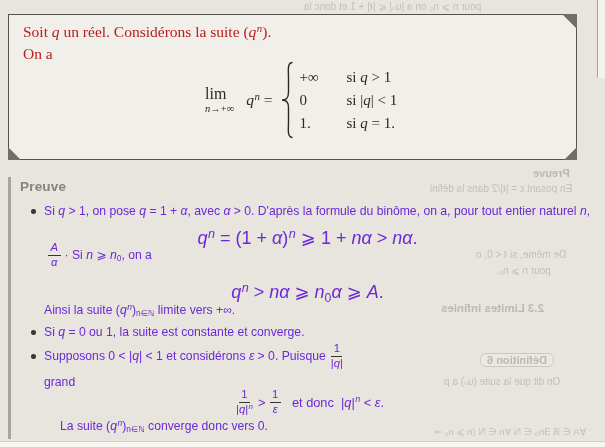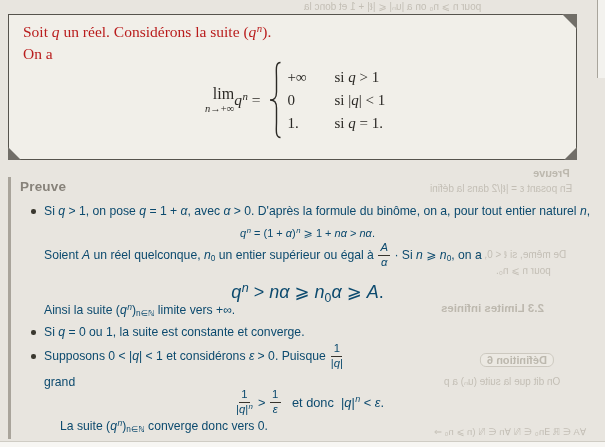--- a/index.html
+++ b/index.html
@@ -33,43 +33,43 @@
   #tri-tr{top:-1px;right:-1px;border-top:15px solid #716e68;border-left:15px solid transparent;}
   #tri-br{bottom:-1px;right:-1px;border-bottom:13px solid #716e68;border-left:13px solid transparent;}
   #tri-bl{bottom:-1px;left:-1px;border-bottom:13px solid #716e68;border-right:13px solid transparent;}
 
   .prop-line{position:absolute;font-size:15.5px;color:#b91c1c;white-space:nowrap;}
   #prop-line1{left:14px;top:8px;}
   #prop-line2{left:14px;top:30px;}
   #prop-footer{left:14px;top:124px;}
 
   #limit{position:absolute;left:196px;top:44px;height:82px;display:flex;align-items:center;color:#2b2925;}
-  #lim-block{display:flex;flex-direction:column;align-items:flex-end;margin-right:0;}
+  #lim-block{display:flex;flex-direction:column;align-items:flex-start;margin-right:12px;}
   #lim-word{font-size:16px;line-height:1;}
   #lim-sub{font-size:10.5px;margin-top:1px;}
   #limit-lhs{font-size:15.5px;margin-right:7px;}
   #cases{margin-left:5px;display:flex;flex-direction:column;gap:6px;font-size:15px;}
   .case-row{display:flex;}
   .case-val{width:47px;}
 
   
   #proof-bar{position:absolute;left:8px;top:177px;width:2.5px;height:262px;background:#a9a49b;}
   #proof-heading{position:absolute;left:20px;top:179px;font-weight:bold;font-size:13.5px;color:#87827a;letter-spacing:.2px;}
   .bullet{position:absolute;width:4.5px;height:4.5px;border-radius:50%;background:#3a372f;}
   #bullet1{left:31px;top:209px;}
   #bullet2{left:31px;top:330px;}
   #bullet3{left:31px;top:354px;}
 
-  .proof-line{position:absolute;font-size:12.2px;color:#0c4a6e;white-space:nowrap;}
+  .proof-line{position:absolute;font-size:12.2px;color:#6d28d9;white-space:nowrap;}
   .centered{left:44px;right:34px;text-align:center;}
   .flexrow{display:flex;align-items:center;}
   .flexcenter{display:flex;align-items:center;justify-content:center;}
 
   #p-b1l1{left:44px;top:204px;}
-  #p-f1{top:227px;font-size:11px;}
+  #p-f1{top:227px;font-size:18px;}
   #p-b1l2{left:44px;top:240px;height:30px;}
   #p-f2{top:281px;font-size:18px;left:44px;right:34px;}
   #p-b1l3{left:44px;top:303px;}
   #p-b2{left:44px;top:325px;}
   #p-b3l1{left:44px;top:341px;height:30px;}
   #p-b3l2{left:44px;top:375px;}
   #p-f3{top:387px;height:30px;left:44px;right:34px;font-size:12.8px;}
   #p-final{left:60px;top:419px;}
 
   .frac{display:inline-flex;flex-direction:column;align-items:center;font-size:11.3px;line-height:1.2;margin:0 4px;}
@@ -148,21 +148,20 @@
 
 <div class="bullet" id="bullet1"></div>
 <div class="bullet" id="bullet2"></div>
 <div class="bullet" id="bullet3"></div>
 
 <div class="proof-line" id="p-b1l1"><span>Si </span><span class="i">q</span><span> &gt; 1, on pose </span><span class="i">q</span><span> = 1 + </span><span class="i">α</span><span>, avec </span><span class="i">α</span><span> &gt; 0. D'après la formule du binôme, on a, pour tout entier naturel </span><span class="i">n</span><span>,</span></div>
 
 <div class="proof-line centered" id="p-f1"><span class="i">q</span><span class="sup">n</span><span> = (1 + </span><span class="i">α</span><span>)</span><span class="sup">n</span><span> ⩾ 1 + </span><span class="i">n</span><span class="i">α</span><span> &gt; </span><span class="i">n</span><span class="i">α</span><span>.</span></div>
 
 <div class="proof-line flexrow" id="p-b1l2">
-  <span><span>Soient </span><span class="i">A</span><span> un réel quelconque, </span><span class="i">n</span><span class="subn">0</span><span> un entier supérieur ou égal à</span></span>
   <span class="frac">
     <span class="num"><span class="i">A</span></span>
     <span class="den"><span class="i">α</span></span>
   </span>
   <span><span>· Si </span><span class="i">n</span><span> ⩾ </span><span class="i">n</span><span class="subn">0</span><span>, on a</span></span>
 </div>
 
 <div class="proof-line centered" id="p-f2"><span class="i">q</span><span class="sup">n</span><span> &gt; </span><span class="i">n</span><span class="i">α</span><span> ⩾ </span><span class="i">n</span><span class="subn">0</span><span class="i">α</span><span> ⩾ </span><span class="i">A</span><span>.</span></div>
 
 <div class="proof-line" id="p-b1l3"><span>Ainsi la suite (</span><span class="i">q</span><span class="sup">n</span><span>)</span><span class="subn">n∈ℕ</span><span> limite vers +∞.</span></div>

